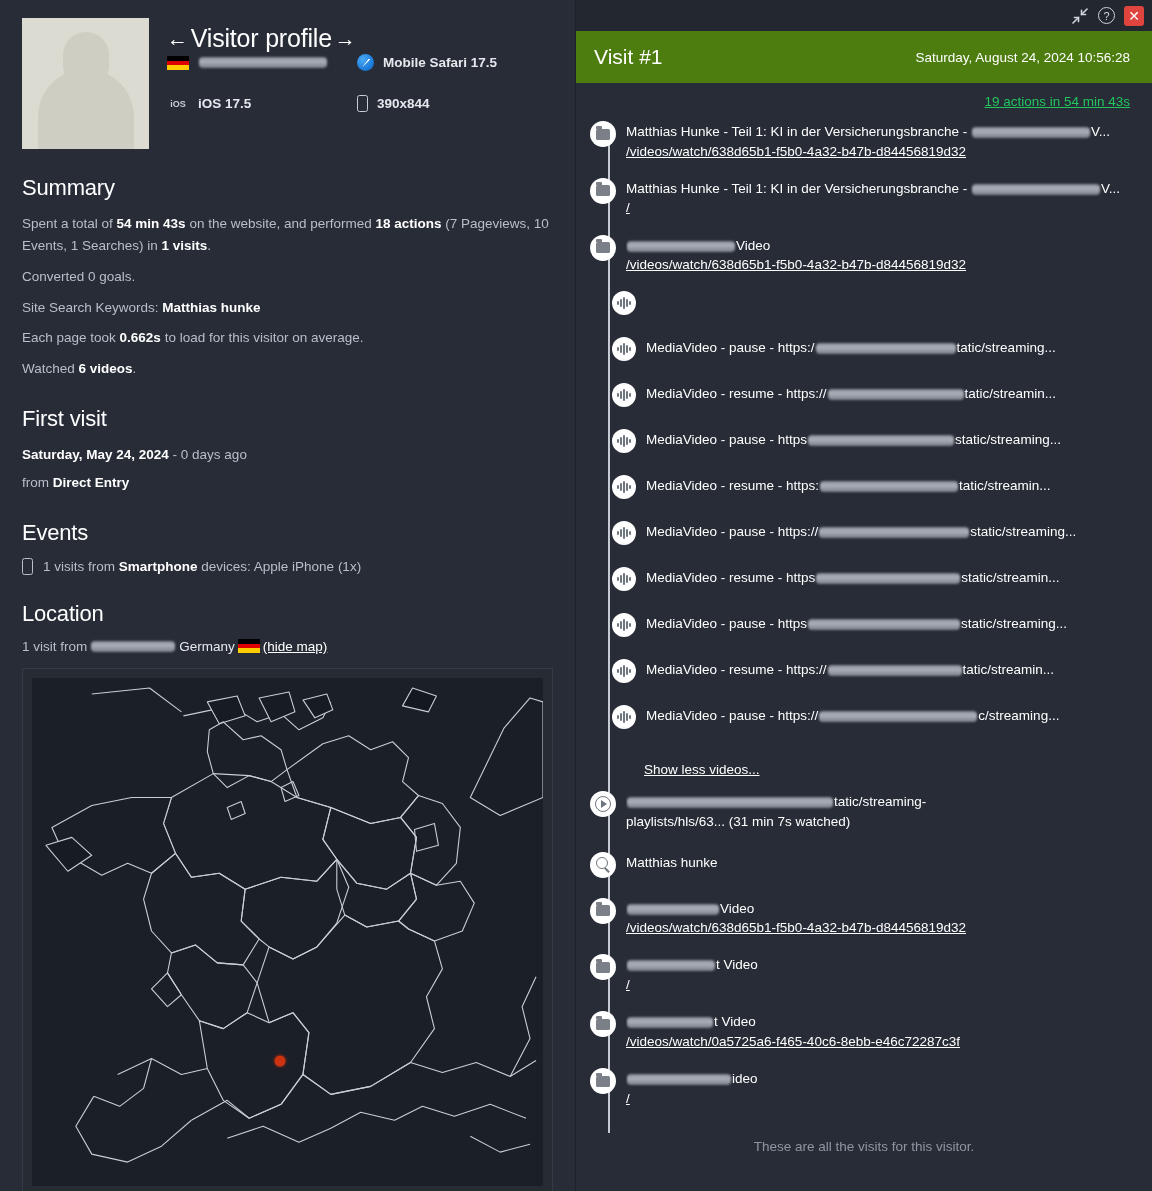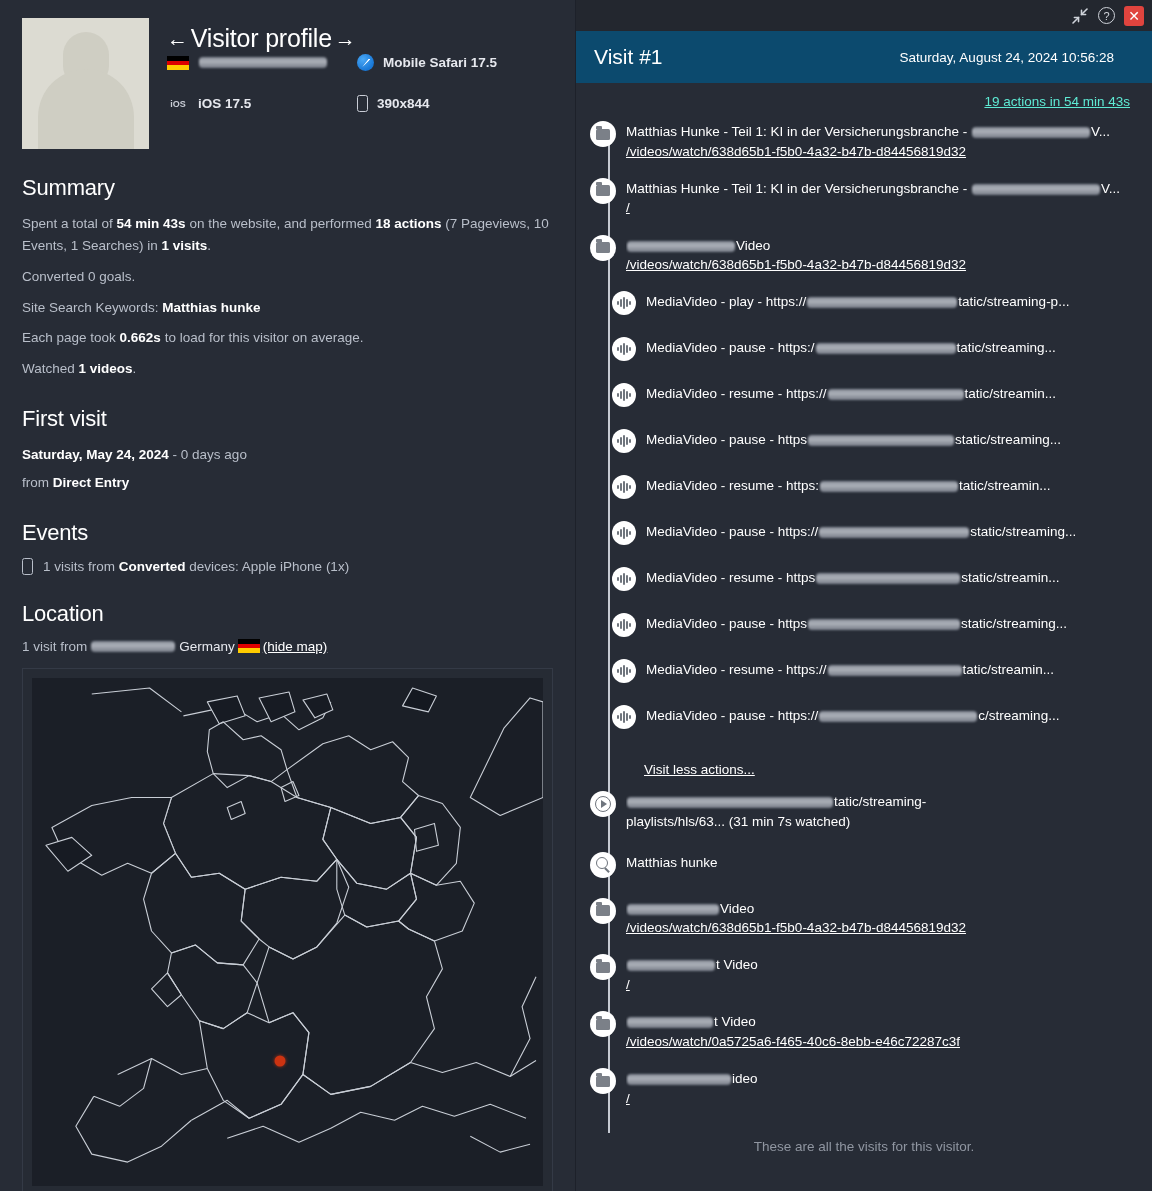--- a/index.html
+++ b/index.html
@@ -144,30 +144,30 @@
   .ico-help {
     width: 17px; height: 17px; border: 1.5px solid #cfd3da; border-radius: 50%;
     color: #cfd3da; font-size: 11px; line-height: 14px; text-align: center;
   }
   .ico-close {
     width: 20px; height: 20px; background: #e0443e; border-radius: 3px;
     color: #fff; font-size: 14px; line-height: 20px; text-align: center; font-weight: 400;
   }
   .visit-header {
     height: 52px; flex: 0 0 52px;
-    background: #0c4a6e;
+    background: #4d7c0f;
     display: flex; align-items: center; justify-content: space-between;
-    padding: 0 38px 0 18px;
+    padding: 0 22px 0 18px;
     text-align: right;
   }
   .visit-title { font-size: 21px; color: #ffffff; font-weight: 400; }
   .visit-date { font-size: 13.5px; color: #ffffff; }
   .actions-link-row { padding: 9px 22px 3px 0; text-align: right; }
   .actions-link {
-    font-size: 13.5px; color: #5eead4; text-decoration: underline; cursor: pointer;
+    font-size: 13.5px; color: #22c55e; text-decoration: underline; cursor: pointer;
   }
   .timeline {
     position: relative; flex: 1 1 auto;
     padding: 8px 14px 0 14px;
     overflow: hidden;
   }
   .rail {
     position: absolute; left: 32px; top: 16px; bottom: 58px;
     width: 2px; background: #c6cad2;
   }
@@ -296,35 +296,35 @@
 
     <p class="body-txt">
       <span>Site Search Keywords: </span><b>Matthias hunke</b>
     </p>
 
     <p class="body-txt">
       <span>Each page took </span><b>0.662s</b><span> to load for this visitor on average.</span>
     </p>
 
     <p class="body-txt">
-      <span>Watched </span><b>1 videos</b><span>.</span>
+      <span>Watched </span><b>6 videos</b><span>.</span>
     </p>
 
     <h2 class="sec">First visit</h2>
     <p class="body-txt" style="margin-bottom:6px">
       <b>Saturday, May 24, 2024</b><span> - 0 days ago</span>
     </p>
     <p class="body-txt">
       <span>from </span><b>Direct Entry</b>
     </p>
 
     <h2 class="sec">Events</h2>
     <div class="dev-row">
       <span class="phone-ico"></span>
-      <span><span>1 visits from </span><b style="color:#fff">Converted</b><span> devices: Apple iPhone (1x)</span></span>
+      <span><span>1 visits from </span><b style="color:#fff">Smartphone</b><span> devices: Apple iPhone (1x)</span></span>
     </div>
 
     <h2 class="sec">Location</h2>
     <div class="loc-row">
       <span>1 visit from </span>
         <span class="blur-inline" style="width:84px"></span>
         <span style="color:#e6e8ee">Germany</span>
       <span class="flag"></span>
       <span class="hide-map">(hide map)</span>
     </div>
@@ -446,23 +446,20 @@
           </div><div class="act lvl1" style="margin-bottom: 22px;">
             <span class="bullet sm">
               <span class="ico-wave">
                 <i style="height: 4px;"></i>
                 <i style="height: 8px;"></i>
                 <i style="height: 12px;"></i>
                 <i style="height: 8px;"></i>
                 <i style="height: 4px;"></i>
               </span>
             </span>
-            <div class="act-body">
-              <div class="act-title">MediaVideo - play - https://<span class="blur-inline" style="width: 150px;"></span>tatic/streaming-p...</div>
-            </div>
           </div><div class="act lvl1" style="margin-bottom: 22px;">
             <span class="bullet sm">
               <span class="ico-wave">
                 <i style="height: 4px;"></i>
                 <i style="height: 8px;"></i>
                 <i style="height: 12px;"></i>
                 <i style="height: 8px;"></i>
                 <i style="height: 4px;"></i>
               </span>
             </span>
@@ -566,21 +563,21 @@
                 <i style="height: 4px;"></i>
                 <i style="height: 8px;"></i>
                 <i style="height: 12px;"></i>
                 <i style="height: 8px;"></i>
                 <i style="height: 4px;"></i>
               </span>
             </span>
             <div class="act-body">
               <div class="act-title">MediaVideo - pause - https://<span class="blur-inline" style="width: 158px;"></span>c/streaming...</div>
             </div>
-          </div><div class="show-less">Visit less actions...</div><div class="act" style="margin-bottom: 20px;">
+          </div><div class="show-less">Show less videos...</div><div class="act" style="margin-bottom: 20px;">
             <span class="bullet">
               <span class="play-ring"></span>
             </span>
             <div class="act-body">
               <div class="act-title" style="white-space: normal;"><span class="blur-inline" style="width: 206px;"></span>tatic/streaming-playlists/hls/63...<span class="nowrap">  (31 min 7s watched)</span></div>
             </div>
           </div><div class="act" style="margin-bottom: 20px;">
             <span class="bullet">
               <span class="ico-search"></span>
             </span>

